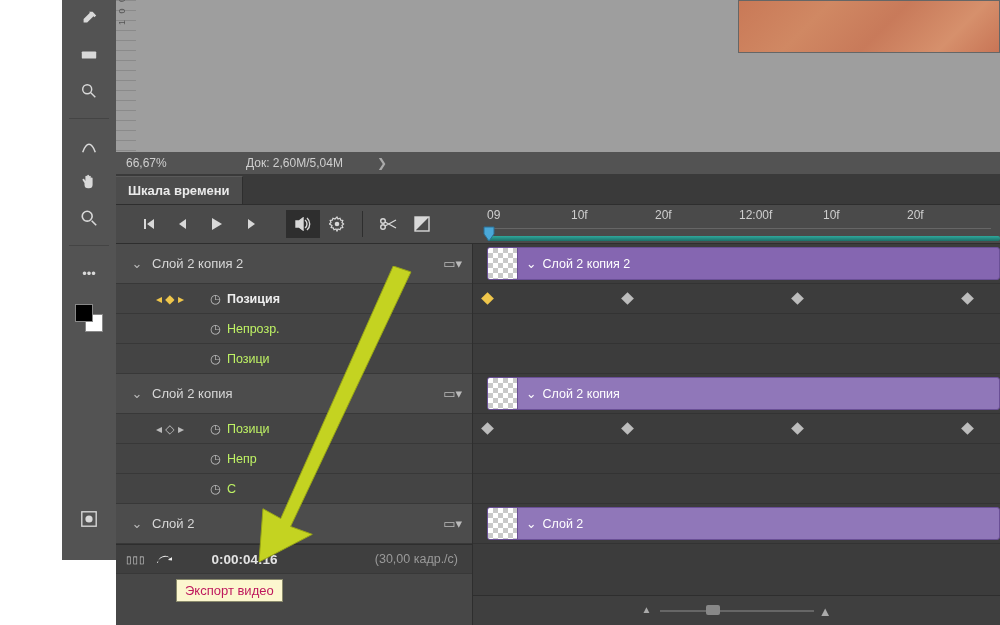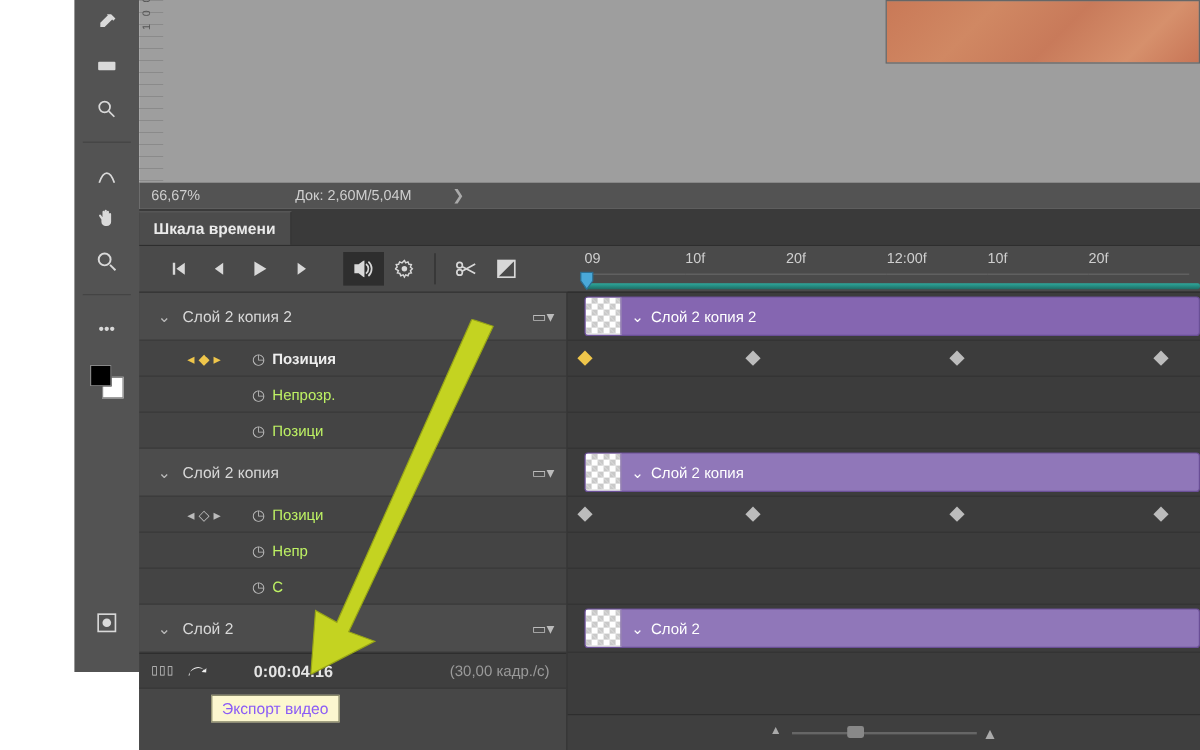--- a/index.html
+++ b/index.html
@@ -77,21 +77,21 @@
      background-image:
        linear-gradient(45deg,#c9c9c9 25%,transparent 25%,transparent 75%,#c9c9c9 75%),
        linear-gradient(45deg,#c9c9c9 25%,transparent 25%,transparent 75%,#c9c9c9 75%);
      background-size:10px 10px; background-position:0 0,5px 5px; background-color:#fff; border-right:1px solid #6a4f96;}
   .clip .chev { margin:0 6px 0 8px; }
   .clip.dim { background:#9077b9; }
   .kf { position:absolute; width:9px; height:9px; transform:rotate(45deg); background:#bcbcbc; top:10px; }
   .kf.gold { background:#efc64b; }
 
   
-  .tooltip { position:absolute; left:176px; top:579px; background:#fcf7cf; border:1px solid #8a8a6c; color:#8b5cf6; font-size:13px; padding:3px 8px; z-index:50; }
+  .tooltip { position:absolute; left:176px; top:579px; background:#fcf7cf; border:1px solid #8a8a6c; color:#be185d; font-size:13px; padding:3px 8px; z-index:50; }
 
   
   .arrow { position:absolute; left:254px; top:266px; width:160px; height:296px; z-index:40; pointer-events:none; }
 
   
   .track-footer { position:absolute; left:0; right:0; height:30px; bottom:0; background:#3f3f3f; border-top:1px solid #2e2e2e; display:flex; align-items:center; justify-content:center; }
   .zoom-slider { width:190px; height:6px; position:relative; }
   .zoom-slider .bar { position:absolute; left:18px; right:18px; top:2px; height:2px; background:#666; }
   .zoom-slider .mtL, .zoom-slider .mtR { color:#aaa; font-size:10px; position:absolute; top:-4px;}
   .zoom-slider .mtL { left:0; } .zoom-slider .mtR { right:0; }

